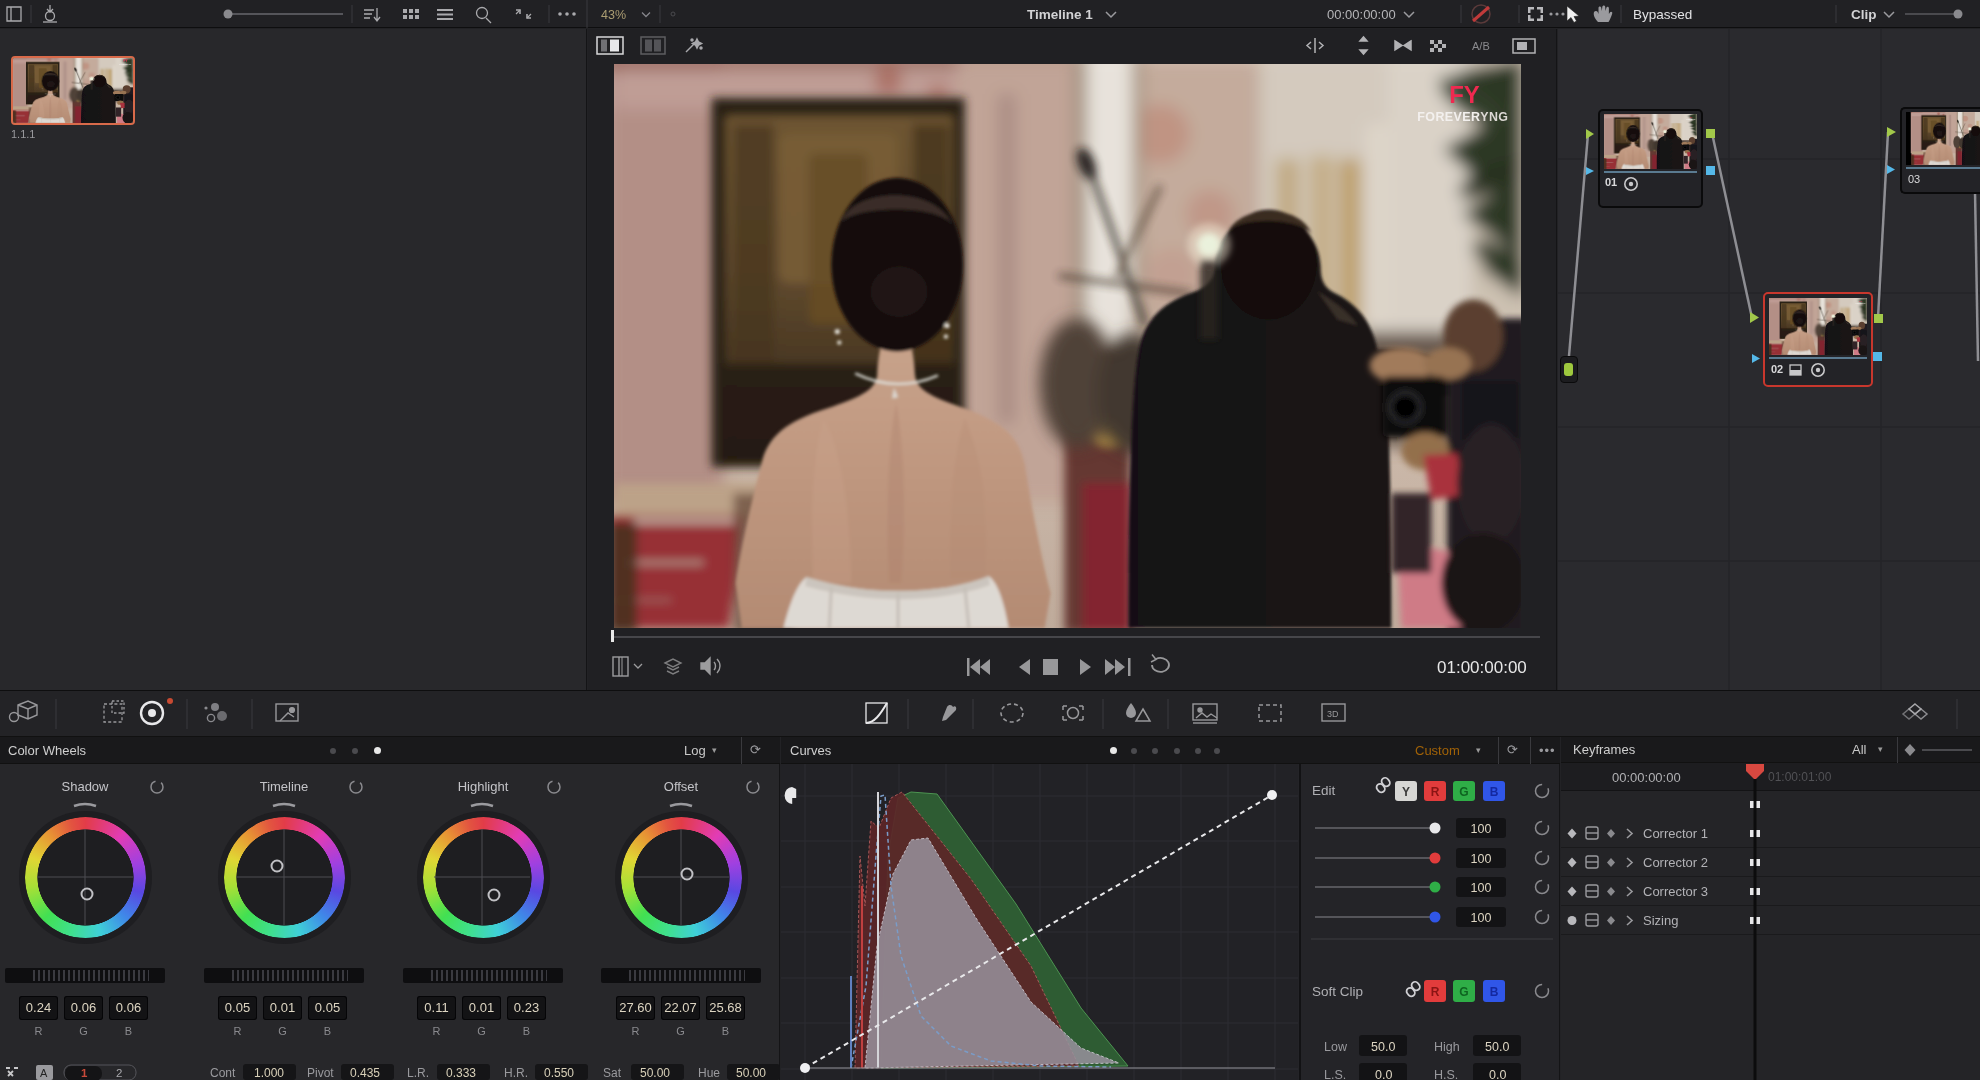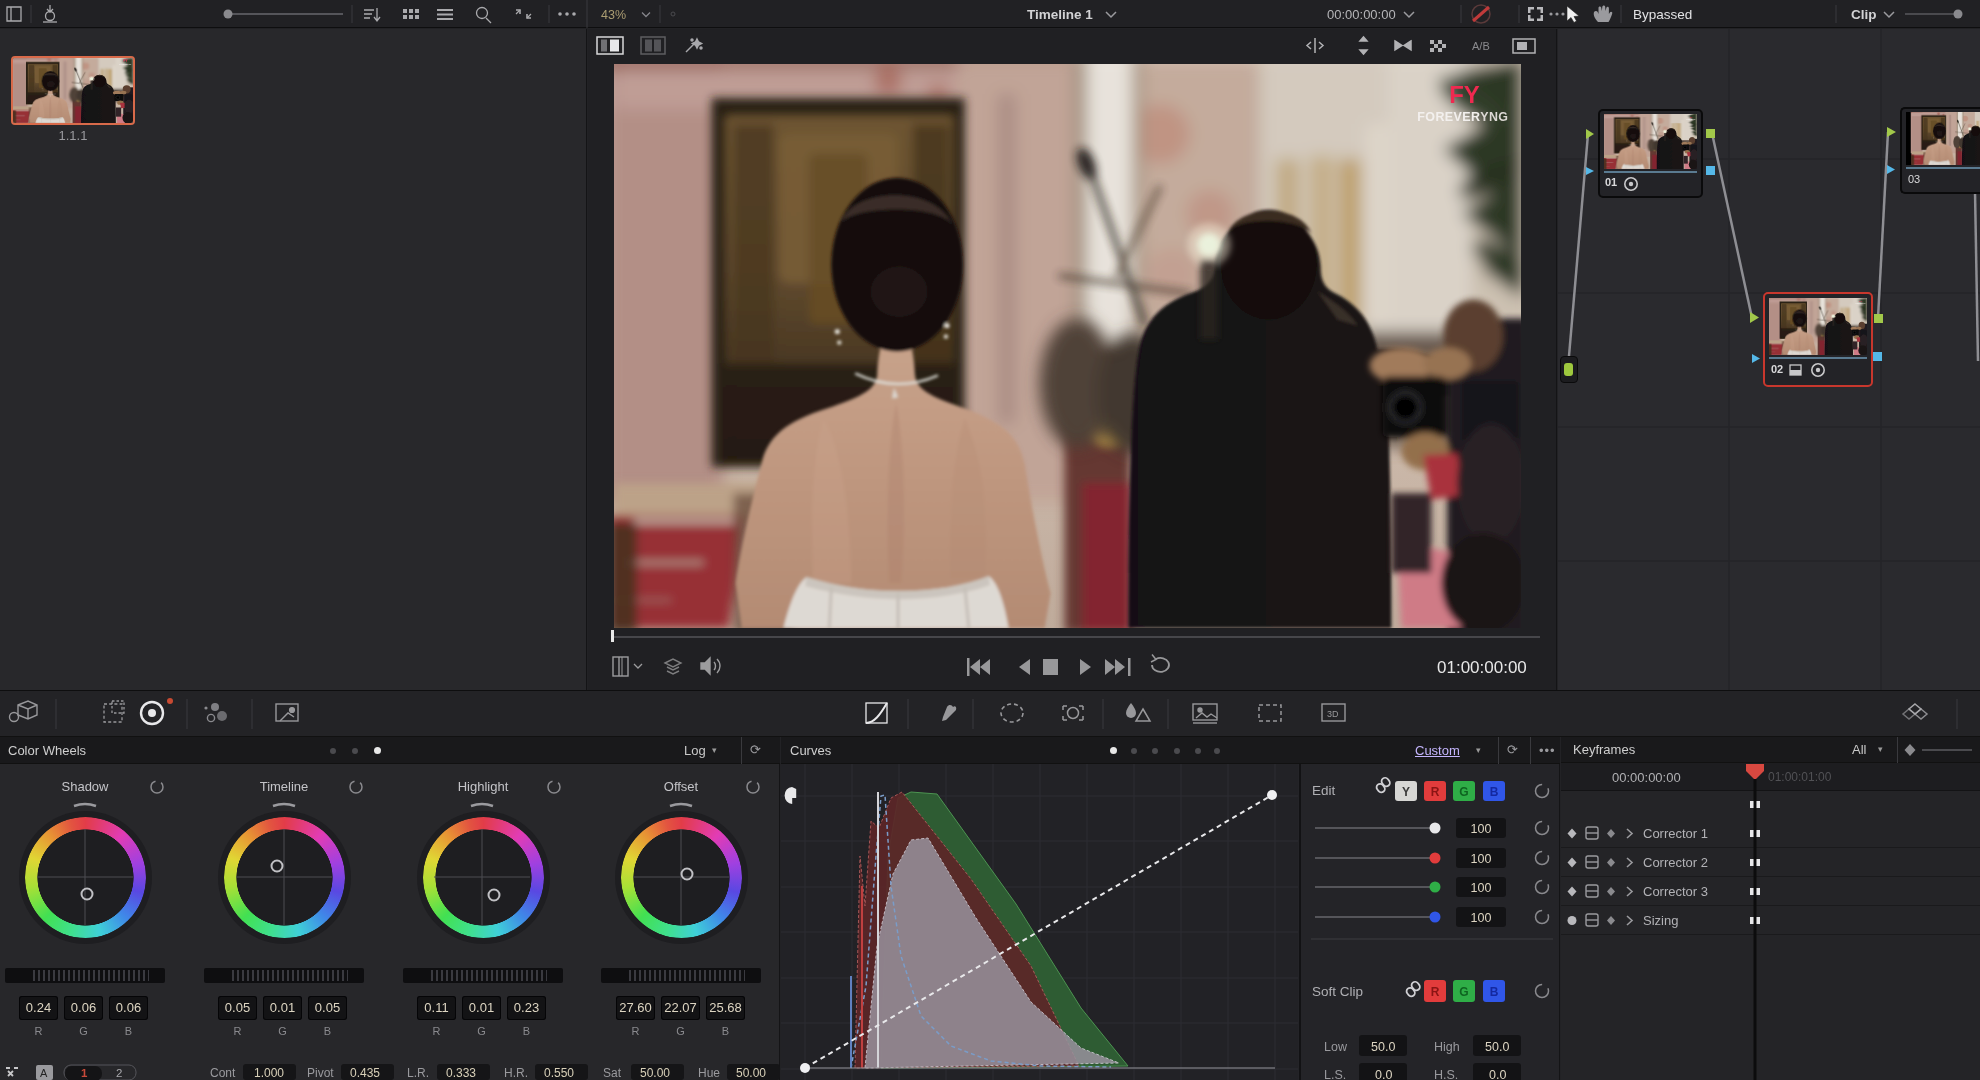--- a/index.html
+++ b/index.html
@@ -118,21 +118,21 @@
       <circle cx="1958" cy="14" r="4.5" fill="#8a8a8e"></circle>
     </svg>
   </div>
 
   <div class="abs" id="gallery" style="left:0;top:29px;width:587px;height:661px;background:#28282b;border-right:1px solid #141416;">
     <div class="abs" style="left:11px;top:27px;width:124px;height:69px;border:2px solid #d86a4a;border-radius:4px;overflow:hidden;background:#000;">
       <svg width="120" height="65" viewBox="0 0 910 565" preserveAspectRatio="none">
           <use href="#scene"></use>
         </svg>
     </div>
-    <div class="abs" style="left:11px;top:99px;width:124px;text-align:center;color:#9a9a9e;font-size:13px;">1.1.1</div>
+    <div class="abs" style="left:11px;top:99px;width:124px;color:#9a9a9e;font-size:11px;">1.1.1</div>
   </div>
 
   <div class="abs" id="viewer" style="left:588px;top:29px;width:969px;height:661px;background:#202023;border-right:1px solid #141416;">
 
     <div class="abs" style="left:26px;top:35px;width:907px;height:564px;background:#000;">
       <svg width="907" height="564" viewBox="0 0 910 565" preserveAspectRatio="none">
           <use href="#scene"></use>
         </svg>
     </div>
 
@@ -237,21 +237,21 @@
         <rect x="148" y="137" width="9" height="9" fill="#55b8e8"></rect>
         <path d="M 192 283 l 9 5.5 l -9 5.5 Z" fill="#a2c84a"></path>
         <rect x="316" y="285" width="9" height="9" fill="#a2c84a"></rect>
         <path d="M 194 325 l 8 4.5 l -8 4.5 Z" fill="#55b8e8"></path>
         <rect x="315" y="323" width="9" height="9" fill="#55b8e8"></rect>
         <path d="M 329 98 l 9 5 l -9 5 Z" fill="#a2c84a"></path>
         <path d="M 329 136 l 8 4.5 l -8 4.5 Z" fill="#55b8e8"></path>
       </g>
     </svg>
 
-    <div class="abs" style="left:40px;top:80px;width:105px;height:89px;background:#232327;border:2px solid #0a0a0b;border-radius:5px;">
+    <div class="abs" style="left:40px;top:80px;width:105px;height:99px;background:#232327;border:2px solid #0a0a0b;border-radius:5px;">
       <div class="abs" style="left:4px;top:3px;width:93px;height:55px;background:#000;overflow:hidden;">
         <svg width="93" height="55" viewBox="0 0 910 565" preserveAspectRatio="none">
             <use href="#scene"></use>
           </svg>
       </div>
       <div class="abs" style="left:4px;top:60px;width:93px;height:2px;background:#5a7a90;"></div>
       <div class="abs" style="left:5px;top:65px;color:#d8d8da;font-size:11px;font-weight:bold;">01</div>
       <svg width="16" height="16" style="position:absolute;left:23px;top:65px;">
         <circle cx="8" cy="8" r="6.2" fill="none" stroke="#c8c8ca" stroke-width="1.6"></circle>
         <circle cx="8" cy="8" r="2.2" fill="#c8c8ca"></circle>
@@ -506,21 +506,21 @@
         <text x="698" y="15" font-size="12" fill="#9a9a9e">Hue</text>
         <rect x="727" y="2" width="53" height="16" rx="3" fill="#151517"></rect>
         <text x="736" y="15" font-size="12" fill="#d8d0b8">50.00</text>
       </svg>
     </div>
   </div>
 
   <div class="abs" id="curves" style="left:781px;top:737px;width:779px;height:343px;background:#242428;border-right:1px solid #141416;">
     <div class="abs" style="left:0;top:0;width:779px;height:27px;background:#19191b;border-bottom:1px solid #111;">
       <div class="abs" style="left:9px;top:6px;color:#cfcfcf;font-size:13px;">Curves</div>
-      <div class="abs" style="left:634px;top:6px;color:#c4b5fd;font-size:13px;text-decoration:underline;">Custom</div>
+      <div class="abs" style="left:634px;top:6px;color:#a16207;font-size:13px;">Custom</div>
       <div class="abs" style="left:695px;top:8px;color:#9a9a9a;font-size:9px;">▾</div>
       <div class="abs" style="left:329px;top:10px;width:7px;height:7px;border-radius:50%;background:#e8e8e8;"></div>
       <div class="abs" style="left:350px;top:11px;width:6px;height:6px;border-radius:50%;background:#4a4a4e;"></div>
       <div class="abs" style="left:371px;top:11px;width:6px;height:6px;border-radius:50%;background:#4a4a4e;"></div>
       <div class="abs" style="left:393px;top:11px;width:6px;height:6px;border-radius:50%;background:#4a4a4e;"></div>
       <div class="abs" style="left:414px;top:11px;width:6px;height:6px;border-radius:50%;background:#4a4a4e;"></div>
       <div class="abs" style="left:433px;top:11px;width:6px;height:6px;border-radius:50%;background:#4a4a4e;"></div>
       <div class="abs" style="left:717px;top:0;width:1px;height:27px;background:#3a3a3e;"></div>
       <div class="abs" style="left:726px;top:5px;color:#9a9a9e;font-size:13px;">⟳</div>
       <div class="abs" style="left:749px;top:0;width:1px;height:27px;background:#3a3a3e;"></div>

